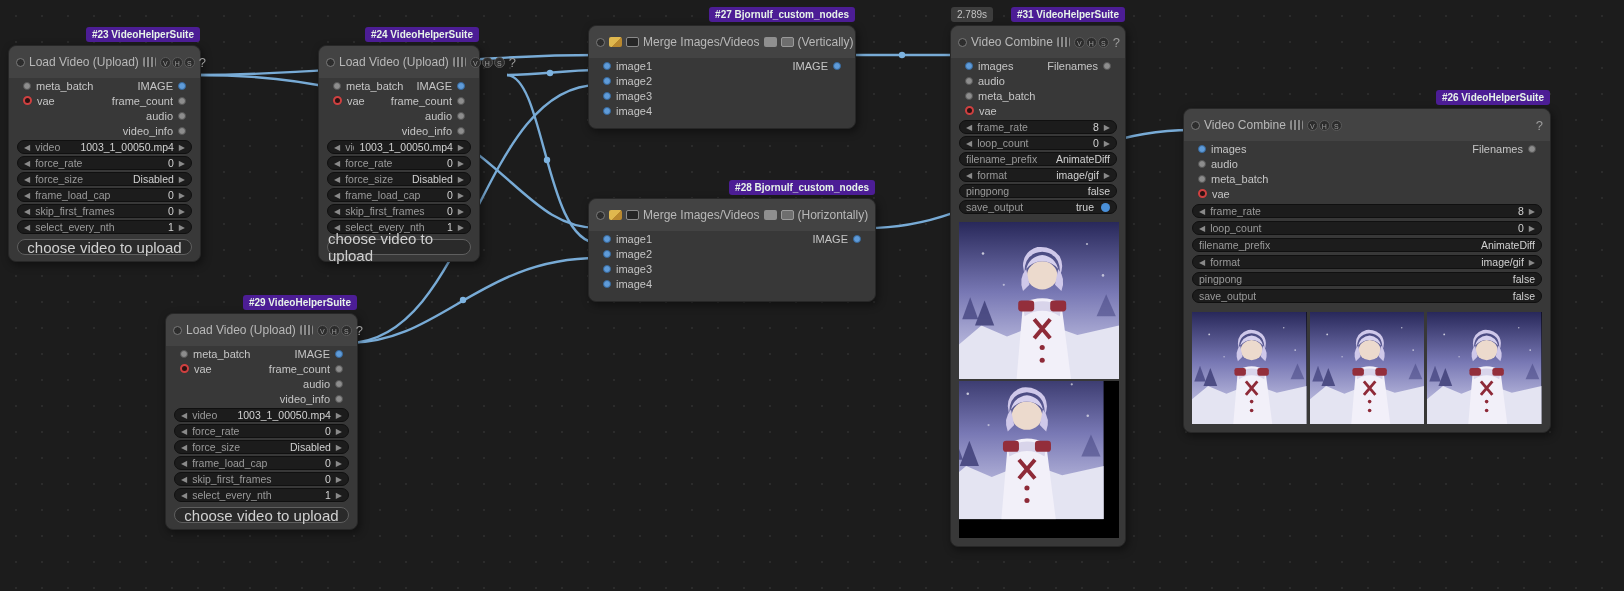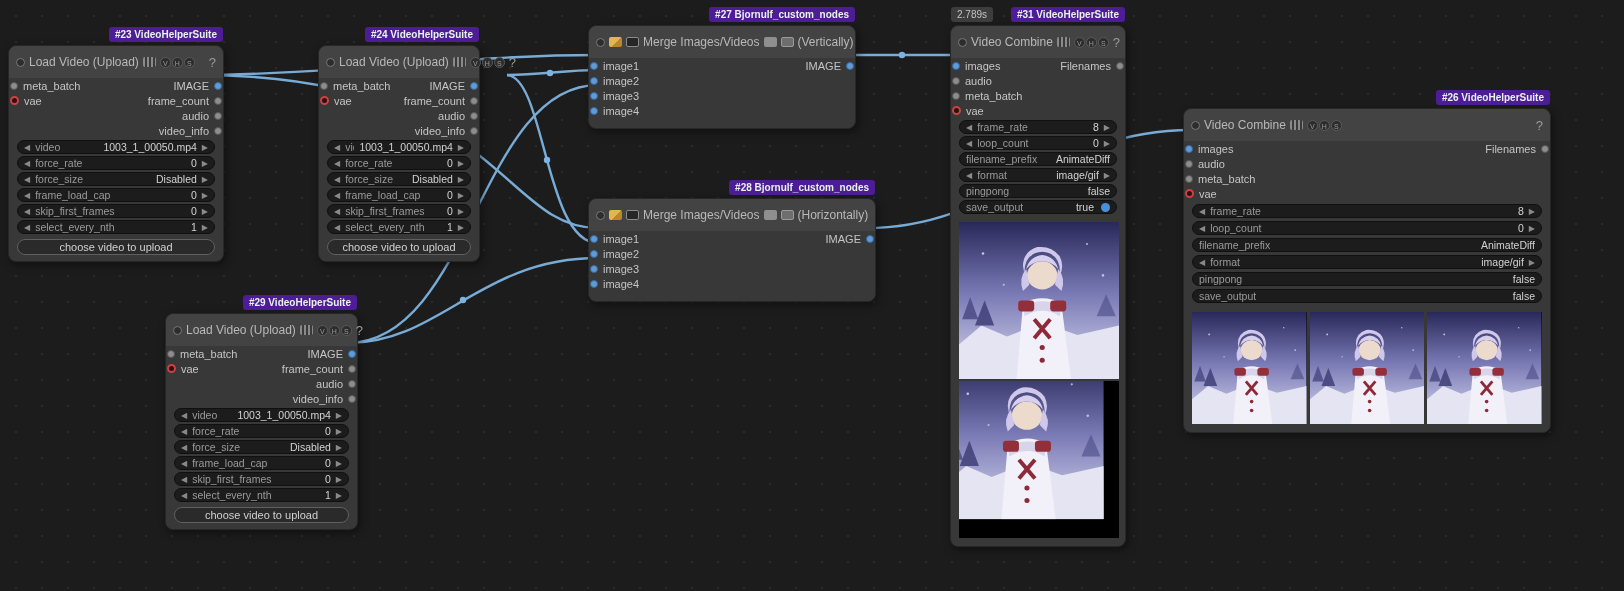--- a/index.html
+++ b/index.html
@@ -21,34 +21,34 @@
   .film-icon{width:13px;height:10px;flex:none;border-radius:2px;
     background:repeating-linear-gradient(90deg,#8a8a8a 0 2px,#3a3a3a 2px 4px)}
   .vhs-wrap{display:flex;gap:1px;align-items:center;flex:none}
   .vhs-letter{width:11px;height:11px;border-radius:50%;background:#2c2c2c;color:#9d9d9d;
     font-size:7px;line-height:11px;text-align:center;border:1px solid #5a5a5a}
   .mini-icon{width:13px;height:10px;border-radius:2px;flex:none}
   .mini-icon.img{background:linear-gradient(135deg,#e0b84e 55%,#b9882e 55%)}
   .mini-icon.tape{background:#262626;border:1px solid #8a8a8a}
   .mini-icon.cam{background:#8f8f8f}
   .mini-icon.vcr{background:#6e6e6e;border:1px solid #9a9a9a}
-  .slot-row{display:flex;justify-content:space-between;align-items:center;height:15px;padding:0 1px}
+  .slot-row{display:flex;justify-content:space-between;align-items:center;height:15px;padding:0 14px}
   .slot{display:flex;align-items:center;gap:5px;white-space:nowrap}
   .dot{width:8px;height:8px;border-radius:50%;flex:none}
   .dot.blue{background:#5f9bd8;border:1px solid #36689c}
   .dot.gray{background:#8d8d8d;border:1px solid #555}
   .dot.red{width:9px;height:9px;background:#2a1212;border:2px solid #d04040}
   .widget{height:14px;background:#1c1c1c;border:1px solid #101010;border-radius:7px;
     margin:2px 8px;display:flex;align-items:center;padding:0 6px;font-size:10.5px;gap:5px;white-space:nowrap}
   .widget .arr{color:#8a8a8a;font-size:8px;flex:none}
   .widget .wlabel{color:#9a9a9a;overflow:hidden}
   .widget .wvalue{margin-left:auto;color:#d2d2d2}
   .toggle-dot{width:9px;height:9px;border-radius:50%;background:#4a90d9;flex:none;margin-left:2px}
   .vbutton{height:16px;margin:5px 8px 6px;background:#2a2a2a;border:1px solid #5f5f5f;border-radius:8px;
-    display:flex;align-items:center;justify-content:center;font-size:11px;color:#d0d0d0}
+    display:flex;align-items:center;justify-content:center;font-size:15px;color:#d0d0d0}
   .spacer{height:10px}
   .preview-v{display:flex;flex-direction:column;gap:2px;padding:6px 8px 8px}
   .preview-v svg{width:160px;height:157px;display:block;background:#000}
   .preview-h{display:flex;gap:3px;padding:6px 8px 8px}
   .preview-h svg{width:115px;height:112px;display:block;background:#000}
 </style>
 </head>
 <body>
 
 <div class="canvas">
@@ -100,21 +100,21 @@
       <circle cx="474" cy="152" r="3.2"></circle>
       <circle cx="550" cy="73" r="3.2"></circle>
       <circle cx="547" cy="160" r="3.2"></circle>
       <circle cx="475" cy="213" r="3.2"></circle>
       <circle cx="463" cy="300" r="3.2"></circle>
       <circle cx="902" cy="55" r="3.2"></circle>
       <circle cx="1026" cy="179" r="3.2"></circle>
     </g>
   </svg>
 
-  <div class="node" style="left:8px;top:45px;width:216px;">
+  <div class="node" style="left:8px;top:45px;width:193px;">
     <div class="badge">#23 VideoHelperSuite</div>
     <div class="titlebar">
       <span class="collapse-dot"></span>
       <span>Load Video (Upload)</span>
       <span class="film-icon"></span>
       <span class="vhs-wrap">
         <span class="vhs-letter">V</span>
         <span class="vhs-letter">H</span>
         <span class="vhs-letter">S</span>
       </span>

